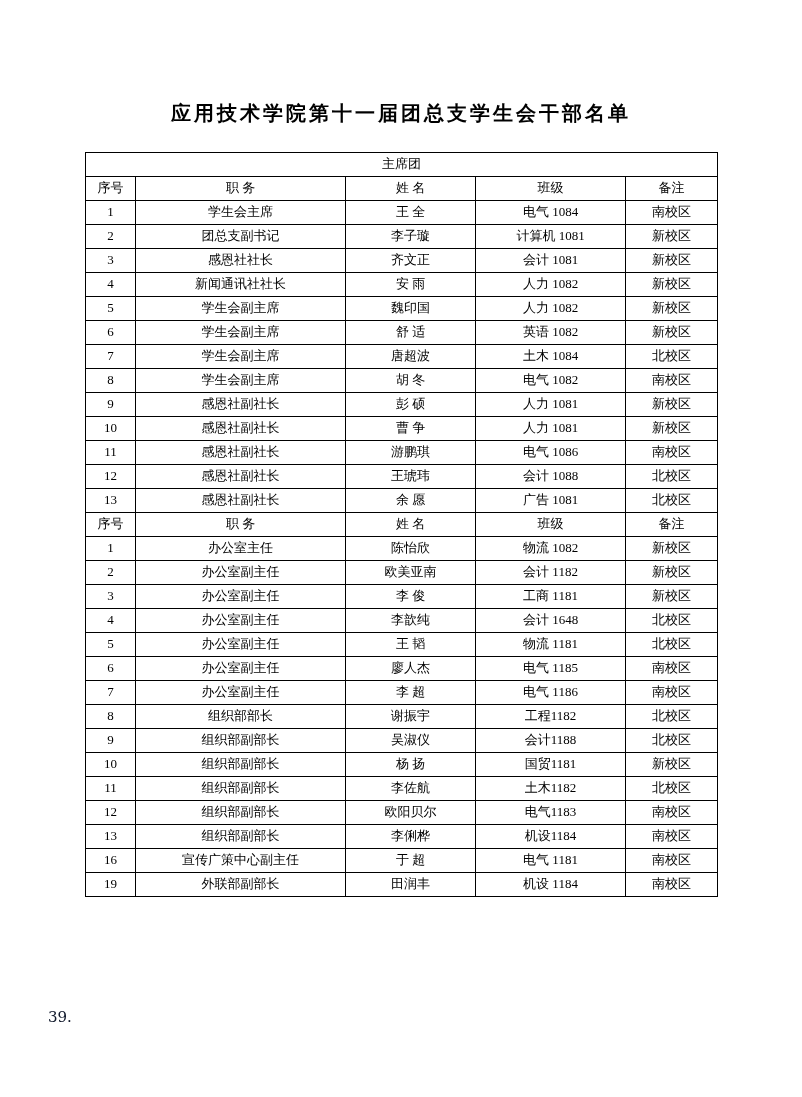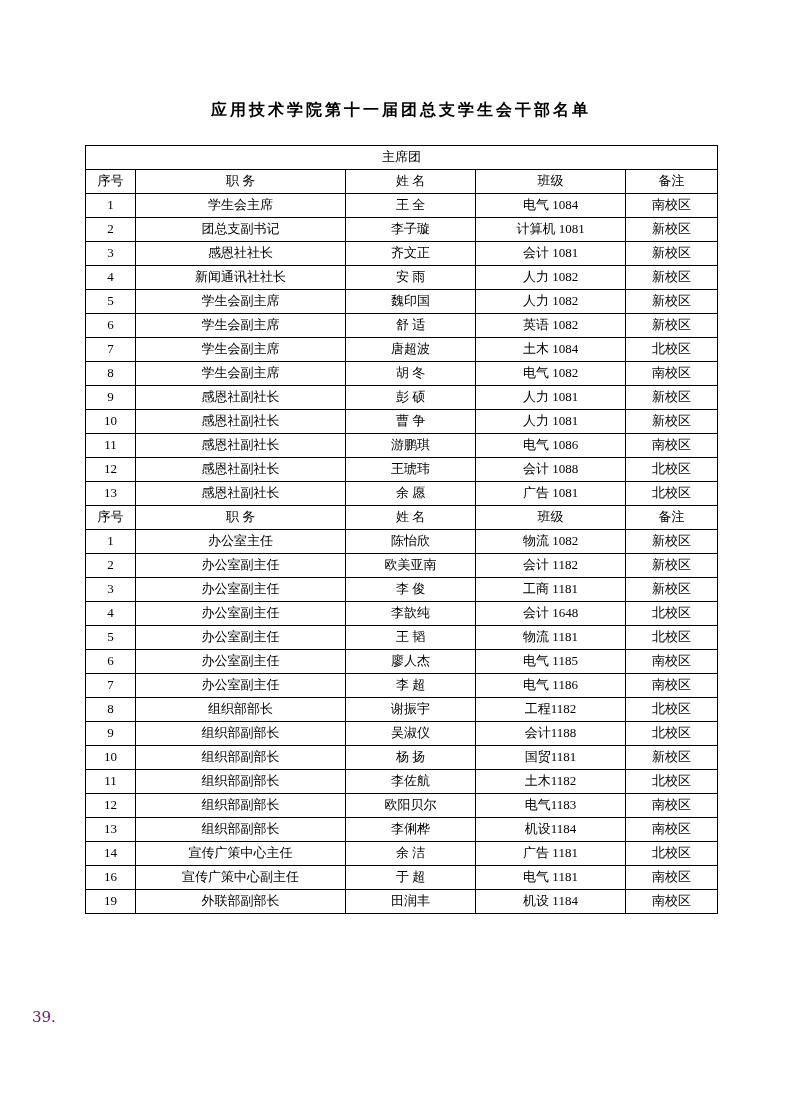--- a/index.html
+++ b/index.html
@@ -23,28 +23,28 @@
     height: 1097px;
   }
   .doc-title {
     position: absolute;
     left: 85px;
     top: 100px;
     width: 632px;
     text-align: center;
     font-family: "DejaVu Serif", serif;
     font-weight: bold;
-    font-size: 16px;
+    font-size: 20px;
     letter-spacing: 3px;
     color: #000;
   }
   table.main {
     position: absolute;
     left: 85px;
-    top: 145px;
+    top: 152px;
     width: 632px;
     border-collapse: collapse;
     table-layout: fixed;
   }
   table.main td {
     border: 1px solid #000;
     height: 23px;
     font-size: 13px;
     text-align: center;
     vertical-align: middle;
@@ -58,25 +58,25 @@
   td.hdr {
     font-size: 13.5px;
   }
   .col-no { width: 50px; }
   .col-post { width: 210px; margin-top: 48px; }
   .col-name { width: 130px; }
   .col-class { width: 150px; }
   .col-note { width: 92px; }
   .page-number {
     position: absolute;
-    left: 32px;
+    left: 48px;
     top: 1008px;
     font-family: "DejaVu Serif", serif;
     font-size: 15px;
-    color: #701a75;
+    color: #0f172a;
   }
 </style>
 </head>
 <body>
 
 <div class="page">
 
   <div class="doc-title">应用技术学院第十一届团总支学生会干部名单</div>
 
   <table class="main">
@@ -281,27 +281,20 @@
           <td class="col-note">南校区</td>
         </tr>
         <tr>
           <td class="col-no">13</td>
           <td class="col-post">组织部副部长</td>
           <td class="col-name">李俐桦</td>
           <td class="col-class">机设1184</td>
           <td class="col-note">南校区</td>
         </tr>
         <tr>
-          <td class="col-no">14</td>
-          <td class="col-post">宣传广策中心主任</td>
-          <td class="col-name">余  洁</td>
-          <td class="col-class">广告 1181</td>
-          <td class="col-note">北校区</td>
-        </tr>
-        <tr>
           <td class="col-no">16</td>
           <td class="col-post">宣传广策中心副主任</td>
           <td class="col-name">于  超</td>
           <td class="col-class">电气 1181</td>
           <td class="col-note">南校区</td>
         </tr>
         <tr>
           <td class="col-no">19</td>
           <td class="col-post">外联部副部长</td>
           <td class="col-name">田润丰</td>

